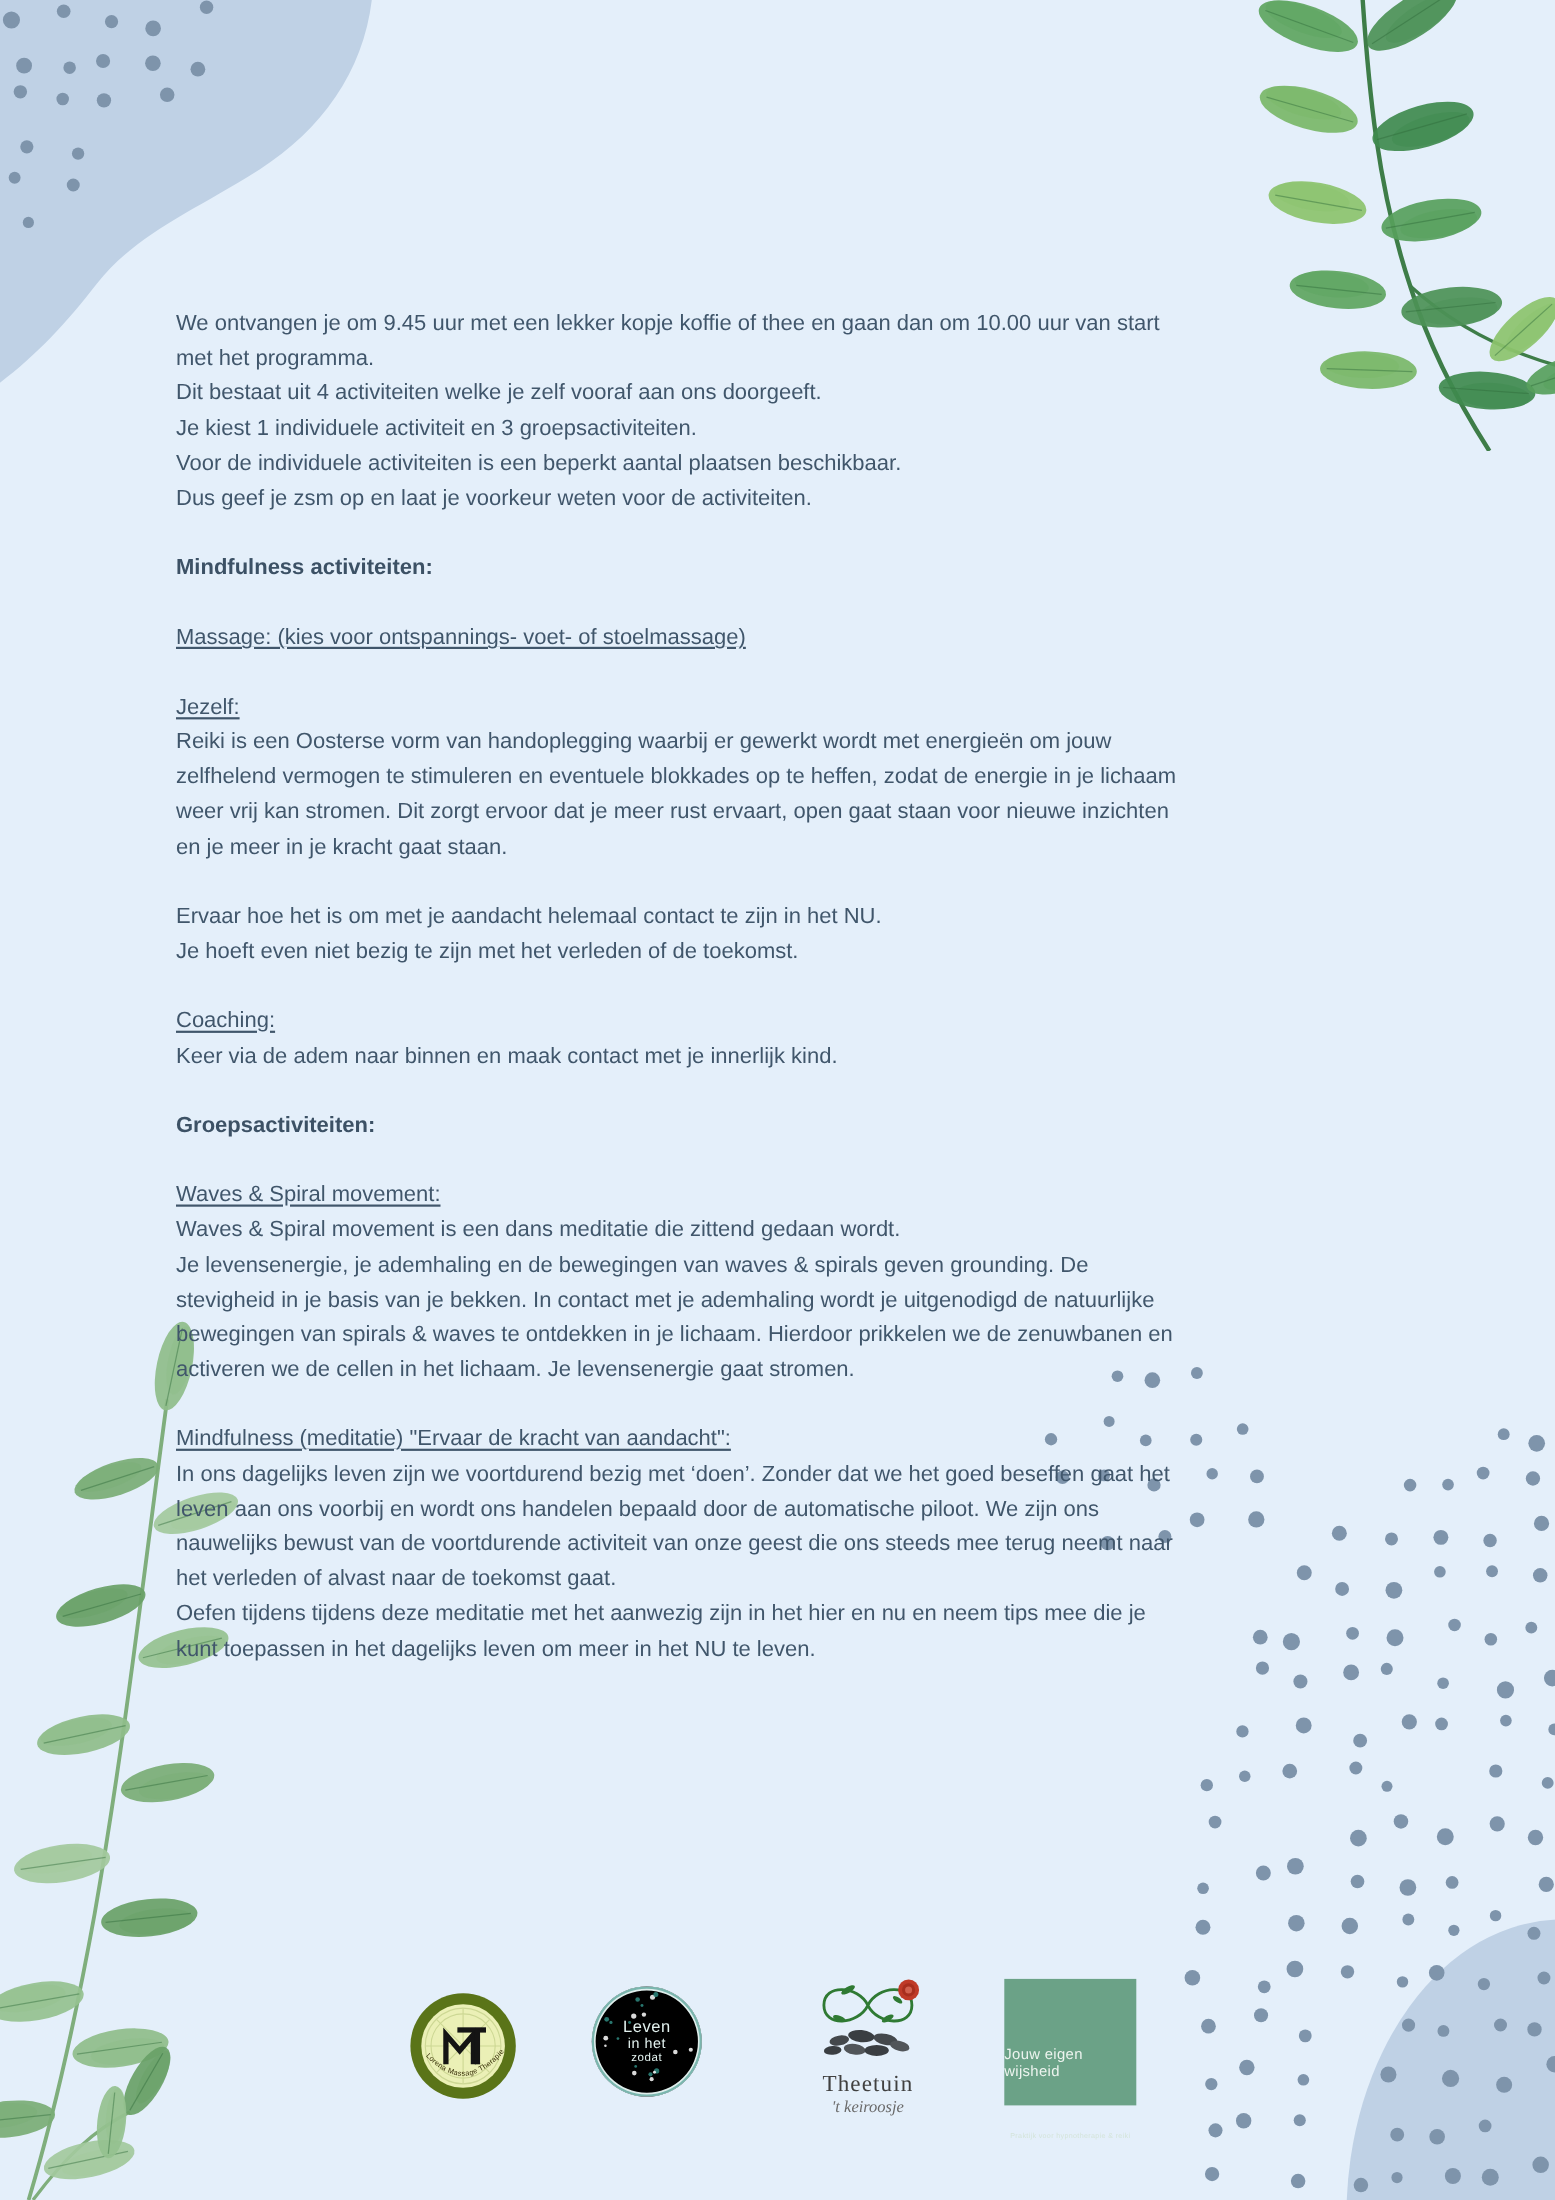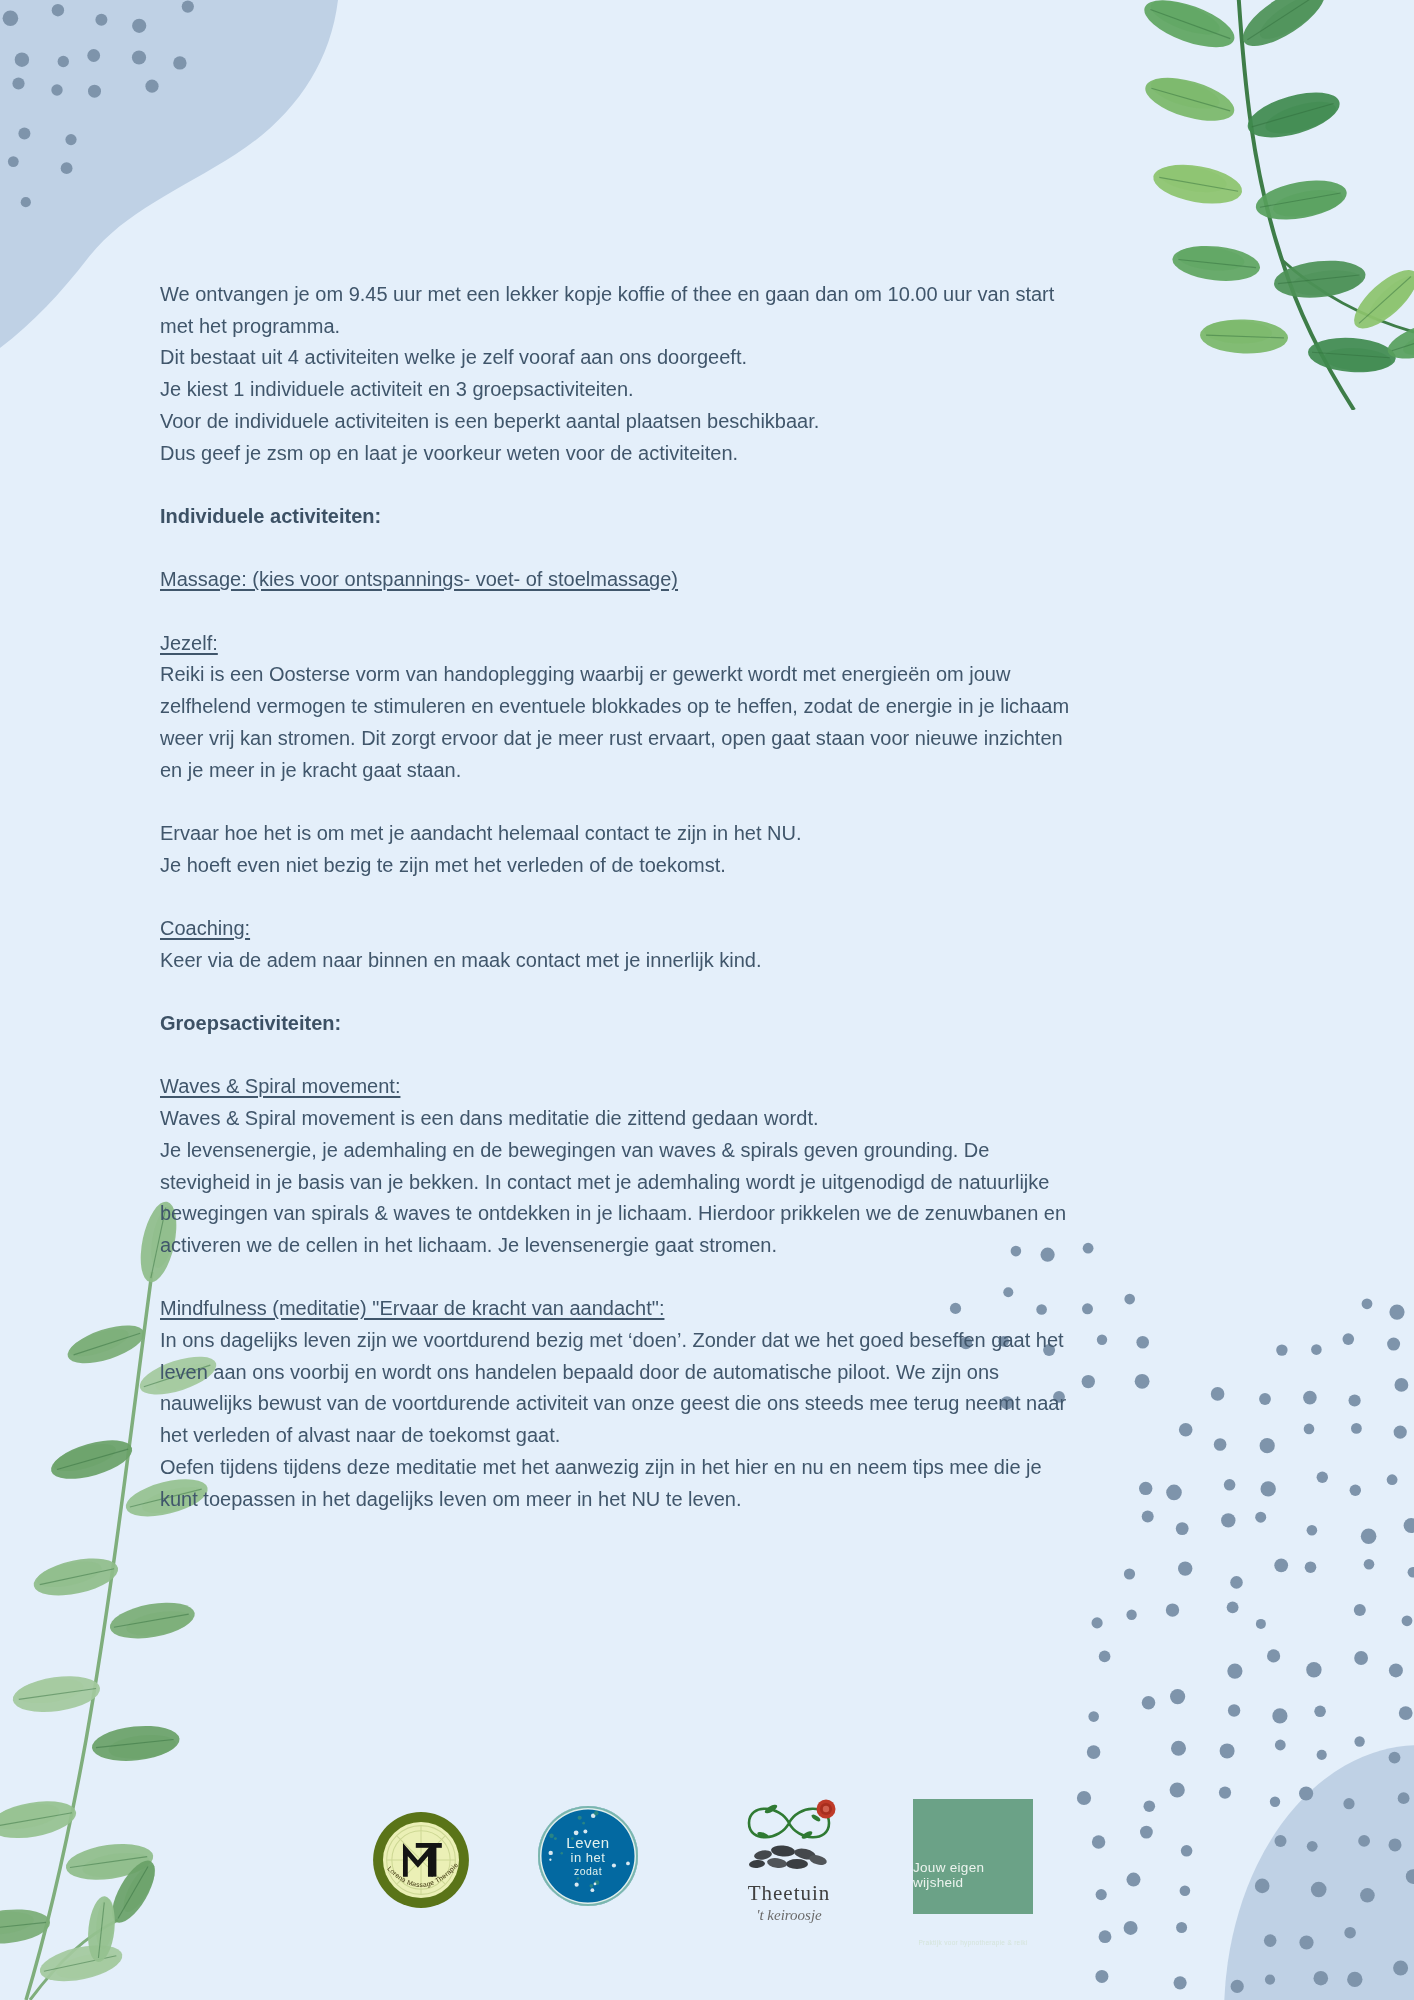--- a/index.html
+++ b/index.html
@@ -22,21 +22,21 @@
   .heading{margin:31.7px 0 0 0;font-size:20px;font-weight:700;white-space:pre;color:#3c5165;}
   .content section{margin-top:31.7px;}
   .sec-title{
     margin:0;font-size:20px;font-weight:400;white-space:pre;
     text-decoration:underline;text-underline-offset:3px;
   }
 
   .logos{position:absolute;left:0;top:0;width:1414px;height:2000px;z-index:3;pointer-events:none;}
   .logo{position:absolute;}
   #logo-lorena{left:371px;top:1810px;width:100px;height:100px;}
-  #logo-leven{left:538px;top:1806px;width:100px;height:100px;border-radius:50%;background:#0369a1;
+  #logo-leven{left:538px;top:1806px;width:100px;height:100px;border-radius:50%;background:#000000;
     box-shadow:inset 0 0 0 2px #7ab6ae, inset 0 0 0 3.5px #dfeeec;}
   #logo-leven svg{position:absolute;left:0;top:0;}
   .leven-text{position:absolute;left:0;top:0;width:100%;height:100%;
     display:flex;flex-direction:column;align-items:center;justify-content:center;
     color:#e2f1ee;text-align:center;line-height:1.1;letter-spacing:.5px;}
   .leven-l1{font-size:15px;}
   .leven-l2{font-size:13px;}
   .leven-l3{font-size:10.5px;}
   #logo-theetuin{left:733px;top:1797px;width:112px;height:125px;text-align:center;}
   .theetuin-title{font-family:"Liberation Serif","DejaVu Serif",serif;font-size:21px;color:#404040;letter-spacing:1px;margin-top:2px;}
@@ -349,21 +349,21 @@
   </svg>
 
   <main class="content">
     <p class="para">We ontvangen je om 9.45 uur met een lekker kopje koffie of thee en gaan dan om 10.00 uur van start
 met het programma.
 Dit bestaat uit 4 activiteiten welke je zelf vooraf aan ons doorgeeft.
 Je kiest 1 individuele activiteit en 3 groepsactiviteiten.
 Voor de individuele activiteiten is een beperkt aantal plaatsen beschikbaar.
 Dus geef je zsm op en laat je voorkeur weten voor de activiteiten.</p>
 
-    <h2 class="heading">Individuele activiteiten:</h2>
+    <h2 class="heading">Mindfulness activiteiten:</h2>
 
     <section>
       <h3 class="sec-title">Massage: (kies voor ontspannings- voet- of stoelmassage)</h3>
     </section>
 
     <section>
       <h3 class="sec-title">Jezelf:</h3>
       <p class="para">Reiki is een Oosterse vorm van handoplegging waarbij er gewerkt wordt met energieën om jouw
 zelfhelend vermogen te stimuleren en eventuele blokkades op te heffen, zodat de energie in je lichaam
 weer vrij kan stromen. Dit zorgt ervoor dat je meer rust ervaart, open gaat staan voor nieuwe inzichten

